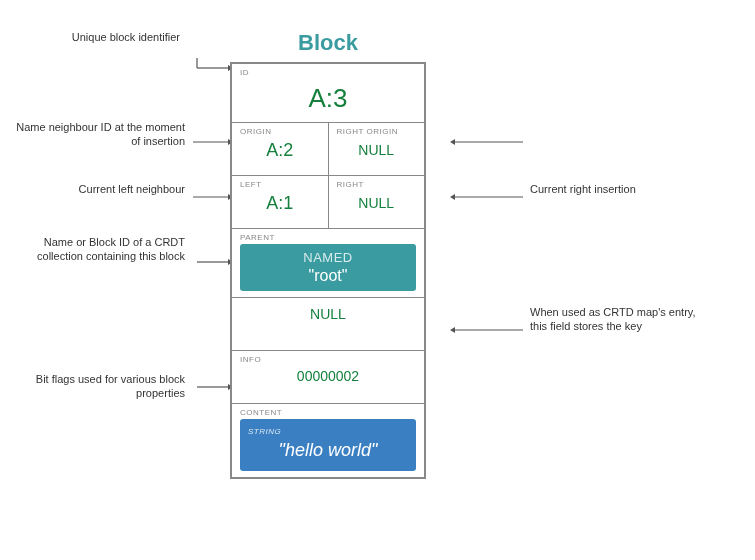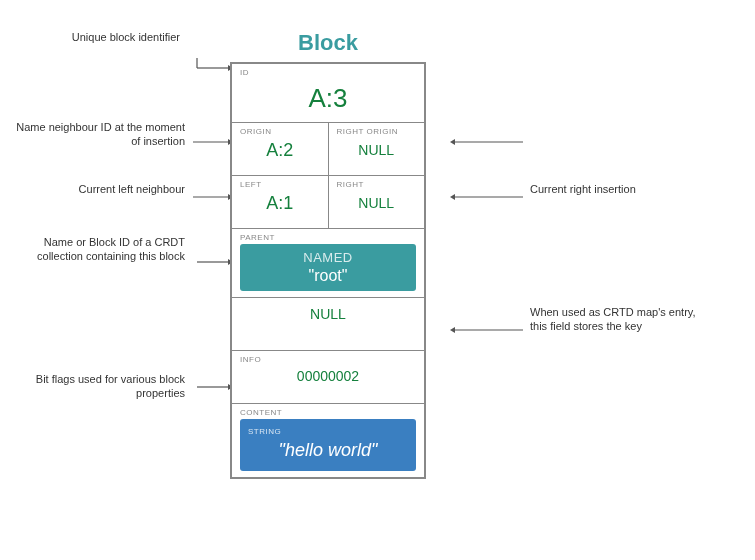--- a/index.html
+++ b/index.html
@@ -140,20 +140,21 @@
       text-align: center;
     }
 
     .content-string-label {
       font-size: 8px;
       color: rgba(255,255,255,0.8);
       text-transform: uppercase;
       letter-spacing: 0.5px;
       display: block;
       text-align: left;
+      font-style: italic;
     }
 
     .content-string-value {
       font-size: 18px;
       color: #fff;
       display: block;
       margin-top: 4px;
       font-style: italic;
     }
 

